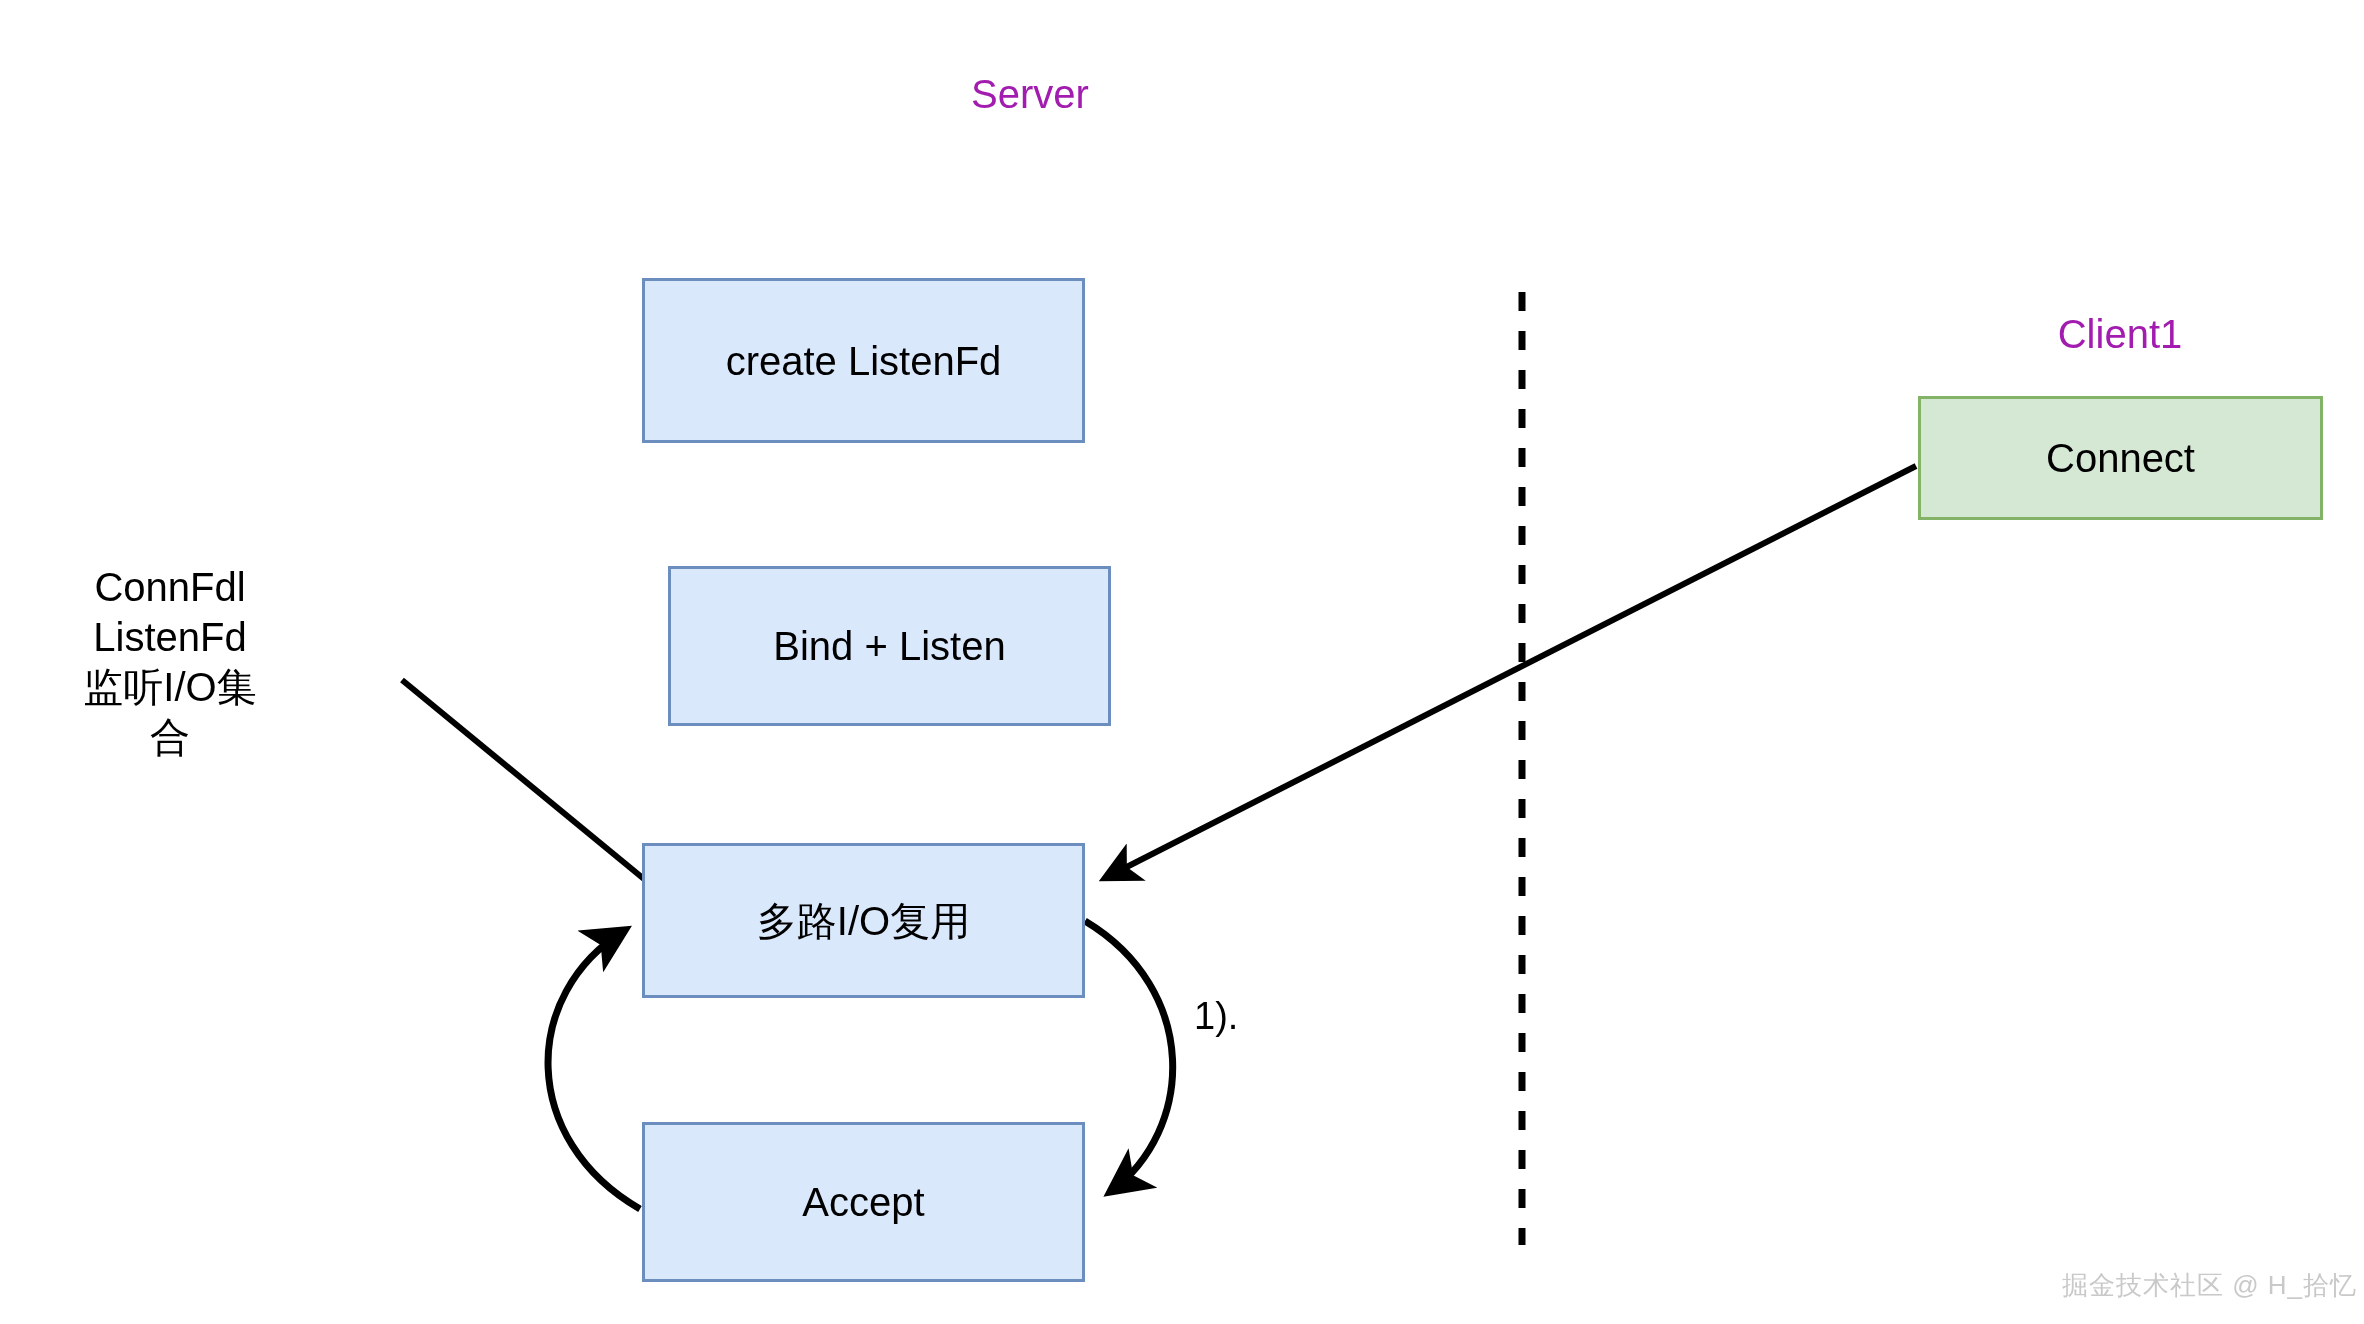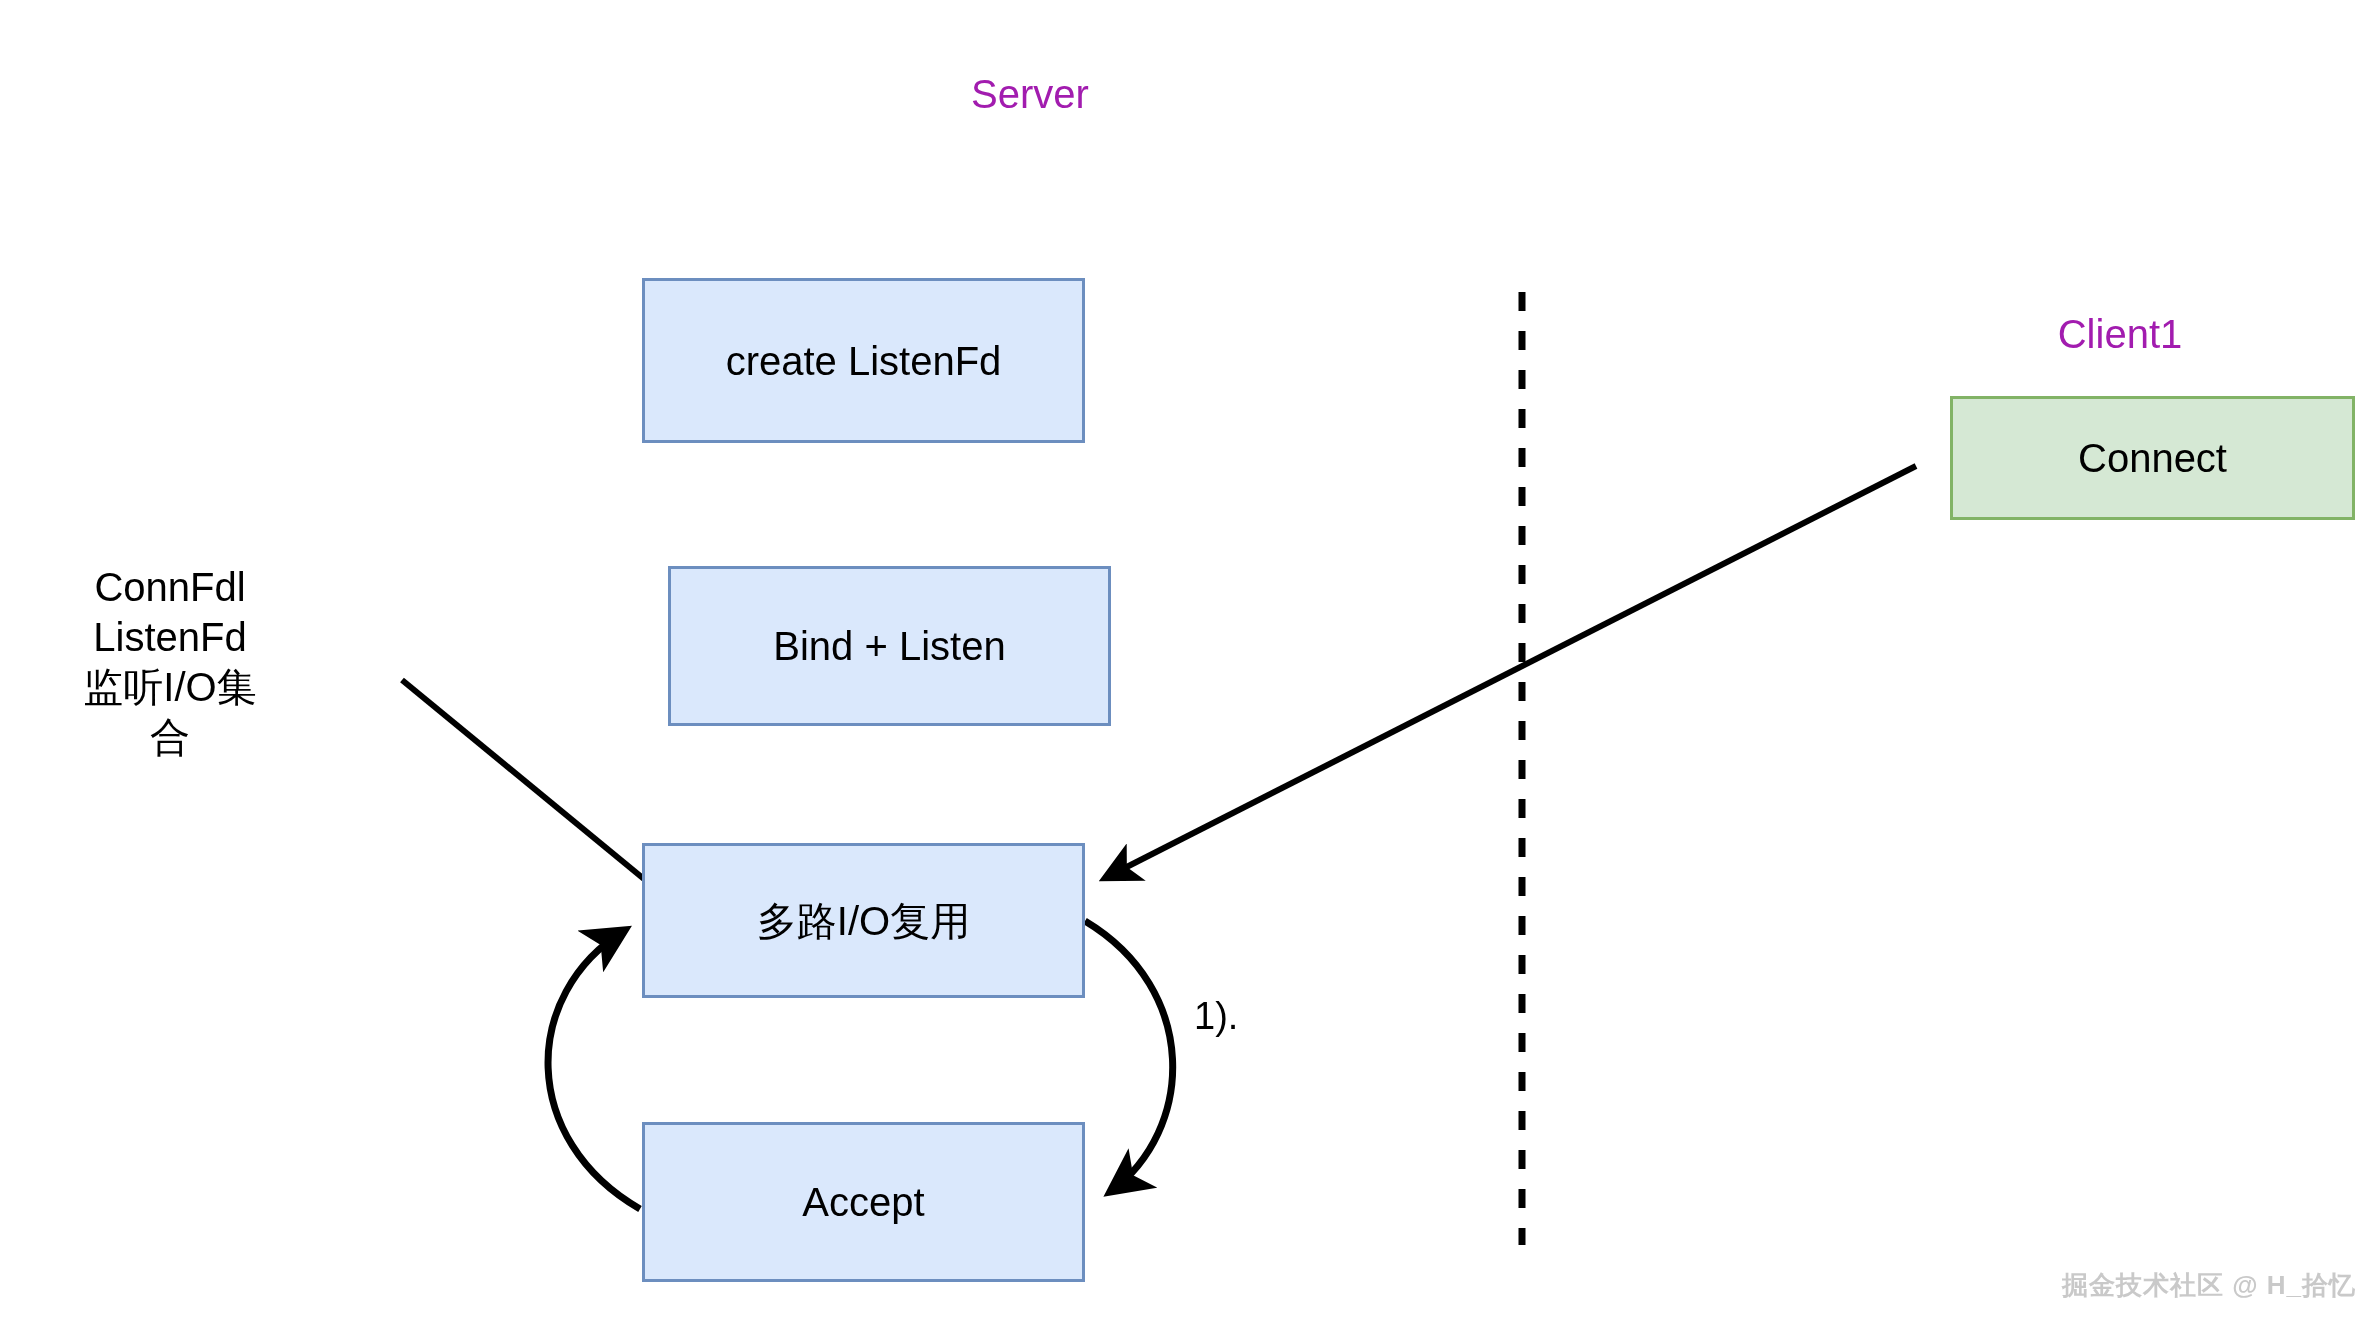--- a/index.html
+++ b/index.html
@@ -36,21 +36,20 @@
   }
   .node.process {
     background: #dae8fc;
     border: 3px solid #6c8ebf;
     font-size: 40px;
   }
   .node.client {
     background: #d5e8d4;
     border: 3px solid #82b366;
     font-size: 40px;
-    margin-left: 32px;
   }
   .free-label {
     position: absolute;
     color: #000000;
     font-size: 40px;
     line-height: 1.25;
     white-space: pre-line;
   }
   .free-label.centered {
     text-align: center;
@@ -65,21 +64,20 @@
     position: absolute;
     color: #000000;
     font-size: 38px;
   }
   .watermark {
     position: absolute;
     color: #c9c9c9;
     font-size: 26px;
     letter-spacing: 1px;
     white-space: nowrap;
-    font-weight: bold;
   }
 </style>
 </head>
 <body>
 
 <div id="canvas">
 
   <svg id="edges" viewBox="0 0 2364 1324" xmlns="http://www.w3.org/2000/svg">
     <defs>
       <marker id="arrow" viewBox="0 0 12 12" refX="10" refY="6" markerWidth="7" markerHeight="7" orient="auto-start-reverse">

